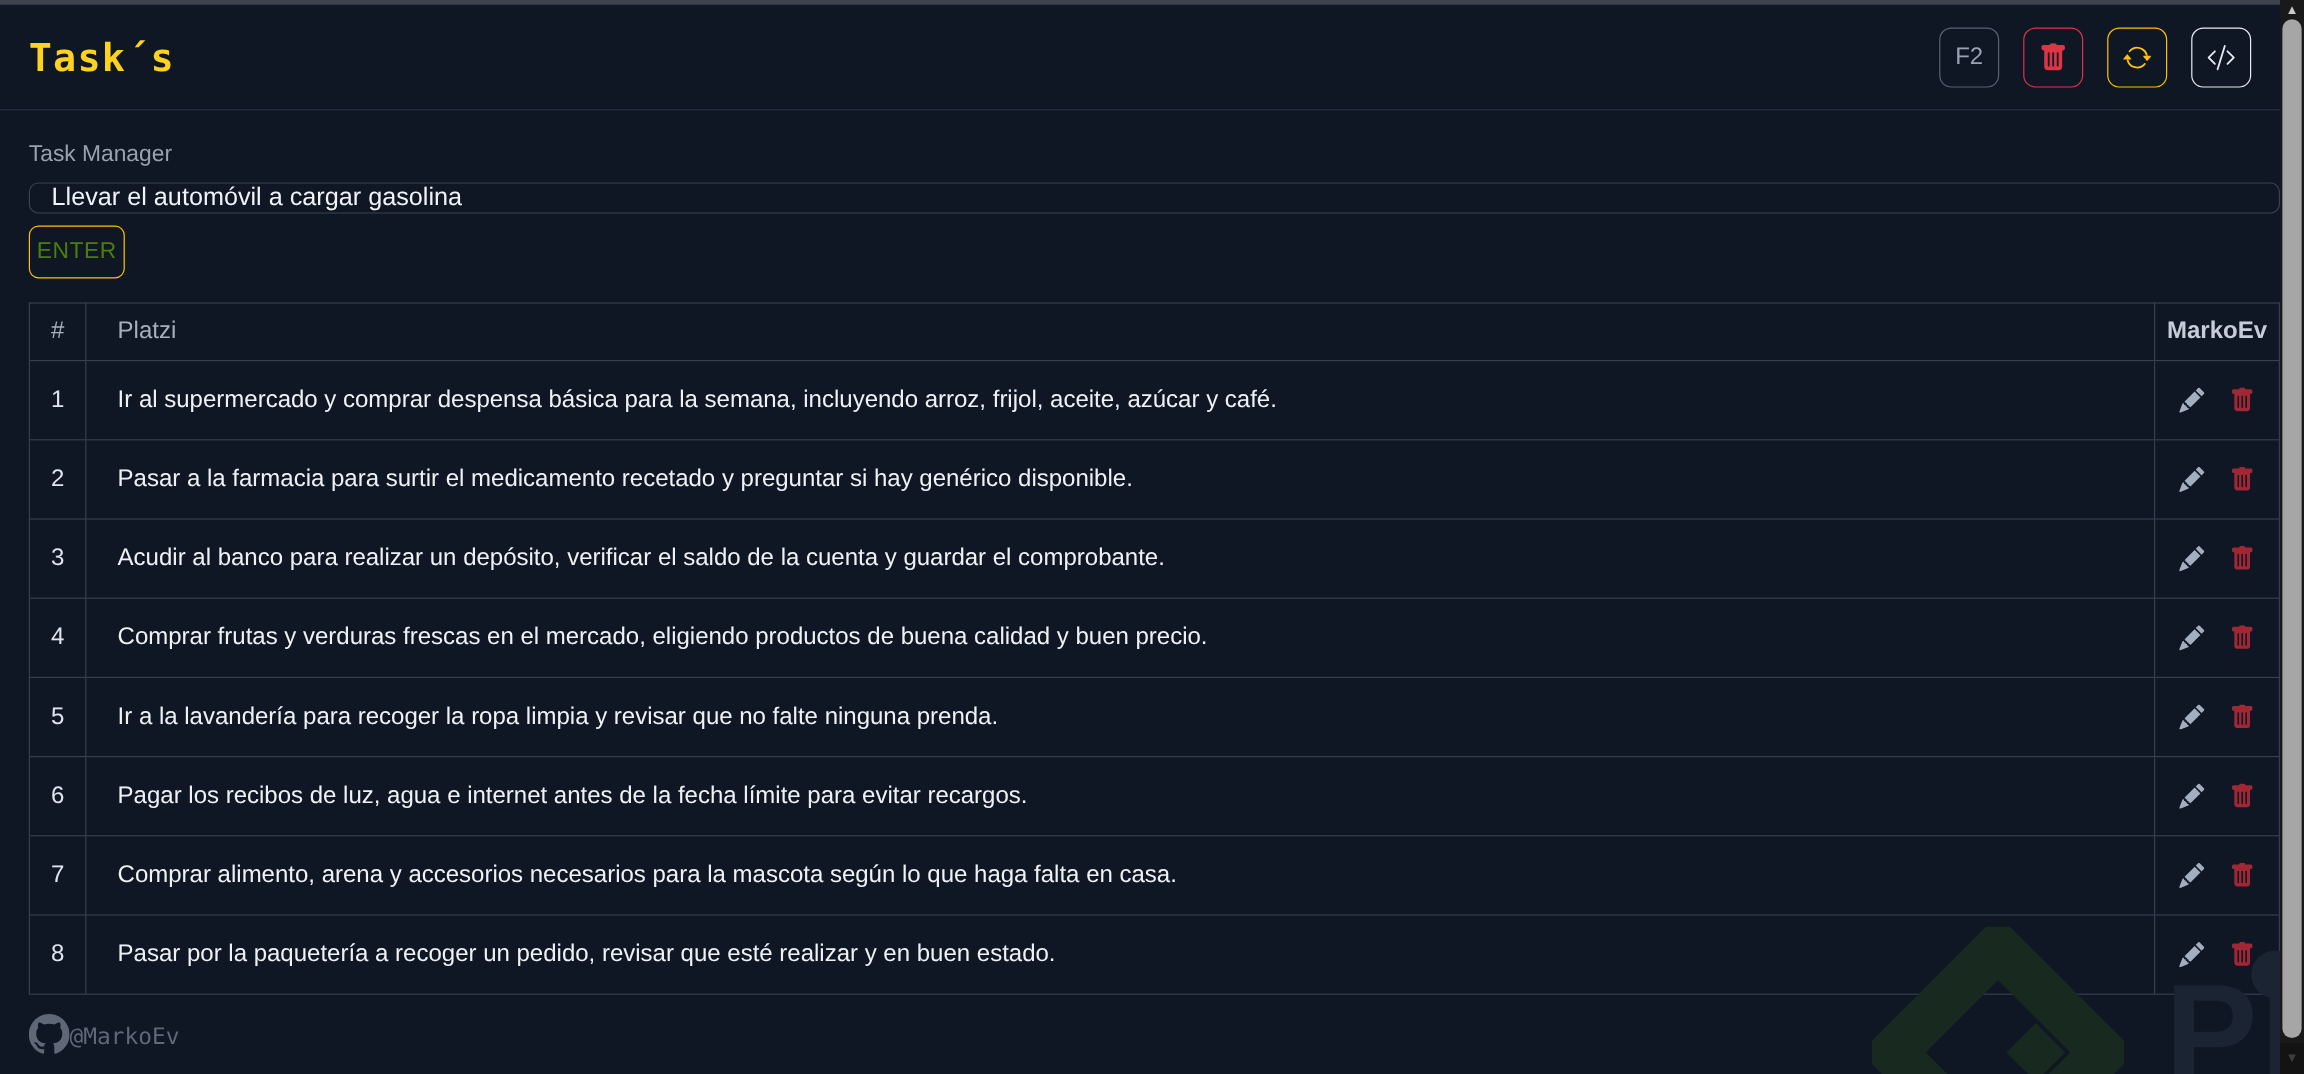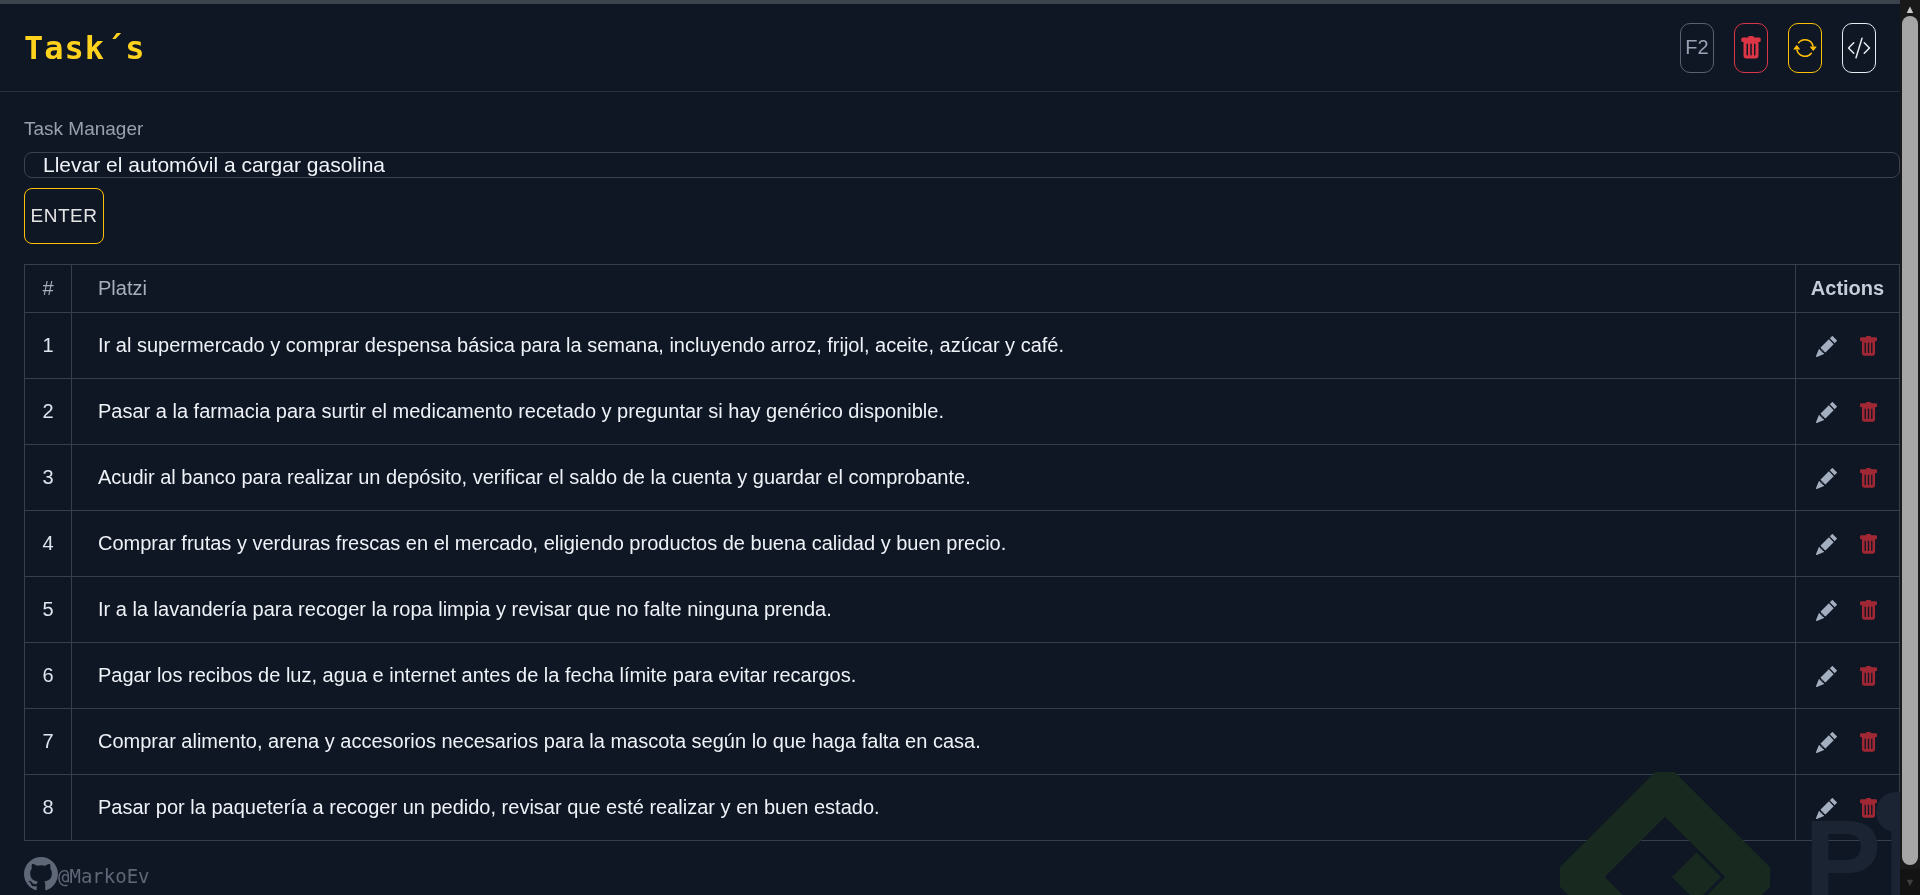--- a/index.html
+++ b/index.html
@@ -19,21 +19,21 @@
     padding:0 44px 0 24px;
     border-bottom:1px solid #273142;
   }
   h1.app-title {
     font-family:"DejaVu Sans Mono", monospace;
     font-size:32px; font-weight:bold;
     color:#ffd21e; letter-spacing:1px;
   }
   .nav-actions { display:flex; gap:20px; }
   .nav-btn {
-    width:34px; height:50px;
+    width:50px; height:50px;
     background:transparent;
     border-radius:10px;
     display:flex; align-items:center; justify-content:center;
     cursor:pointer;
     font-family:"Liberation Sans", sans-serif;
   }
   .btn-f2     { border:1px solid #596275; color:#9aa3b4; font-size:20px; }
   .btn-danger { border:1px solid #dc3545; color:#dc3545; }
   .btn-warning{ border:1px solid #ffc107; color:#ffc107; }
   .btn-light  { border:1px solid #e8ecf2; color:#e8ecf2; }
@@ -46,24 +46,24 @@
   .task-input {
     flex:1; height:56px;
     background:#0f1624;
     border:1px solid #3d4250; border-radius:8px;
     color:#f0f3f7; font-size:21px;
     padding:0 18px;
     font-family:"Liberation Sans", sans-serif;
     outline:none;
   }
   .enter-btn {
-    width:80px; height:56px;
+    width:80px; height:44px;
     background:transparent;
     border:1px solid #ffc107; border-radius:8px;
-    color:#e5e5e5; font-size:19px;
+    color:#4d7c0f; font-size:19px;
     cursor:pointer; letter-spacing:0.5px;
     font-family:"Liberation Sans", sans-serif;
   }
 
   
   table {
     width:100%;
     margin-top:20px;
     border-collapse:collapse;
   }
@@ -173,21 +173,21 @@
   <div class="input-row">
     <input class="task-input" type="text" value="Llevar el automóvil a cargar gasolina" style="">
     <button class="enter-btn">ENTER</button>
   </div>
 
   <table>
     <thead>
       <tr>
         <th class="col-num">#</th>
         <th class="col-task">Platzi</th>
-        <th class="col-actions">Actions</th>
+        <th class="col-actions">MarkoEv</th>
       </tr>
     </thead>
     <tbody id="rows">
   <tr>
     <td class="col-num">1</td>
     <td class="col-task">Ir al supermercado y comprar despensa básica para la semana, incluyendo arroz, frijol, aceite, azúcar y café.</td>
     <td class="col-actions">
       <span class="icon-btn edit-ic">
         <svg viewBox="0 0 16 16" fill="currentColor">
                 <path d="M12.854.146a.5.5 0 0 0-.707 0L10.5 1.793 14.207 5.5l1.647-1.646a.5.5 0 0 0 0-.708l-3-3zm.646 6.061L9.793 2.5 3.293 9H3.5a.5.5 0 0 1 .5.5v.5h.5a.5.5 0 0 1 .5.5v.5h.5a.5.5 0 0 1 .5.5v.5h.5a.5.5 0 0 1 .5.5v.207l6.5-6.5zm-7.468 7.468A.5.5 0 0 1 6 13.5V13h-.5a.5.5 0 0 1-.5-.5V12h-.5a.5.5 0 0 1-.5-.5V11h-.5a.5.5 0 0 1-.5-.5V10h-.5a.499.499 0 0 1-.175-.032l-.179.178a.5.5 0 0 0-.11.168l-2 5a.5.5 0 0 0 .65.65l5-2a.5.5 0 0 0 .168-.11l.178-.178z"></path>

